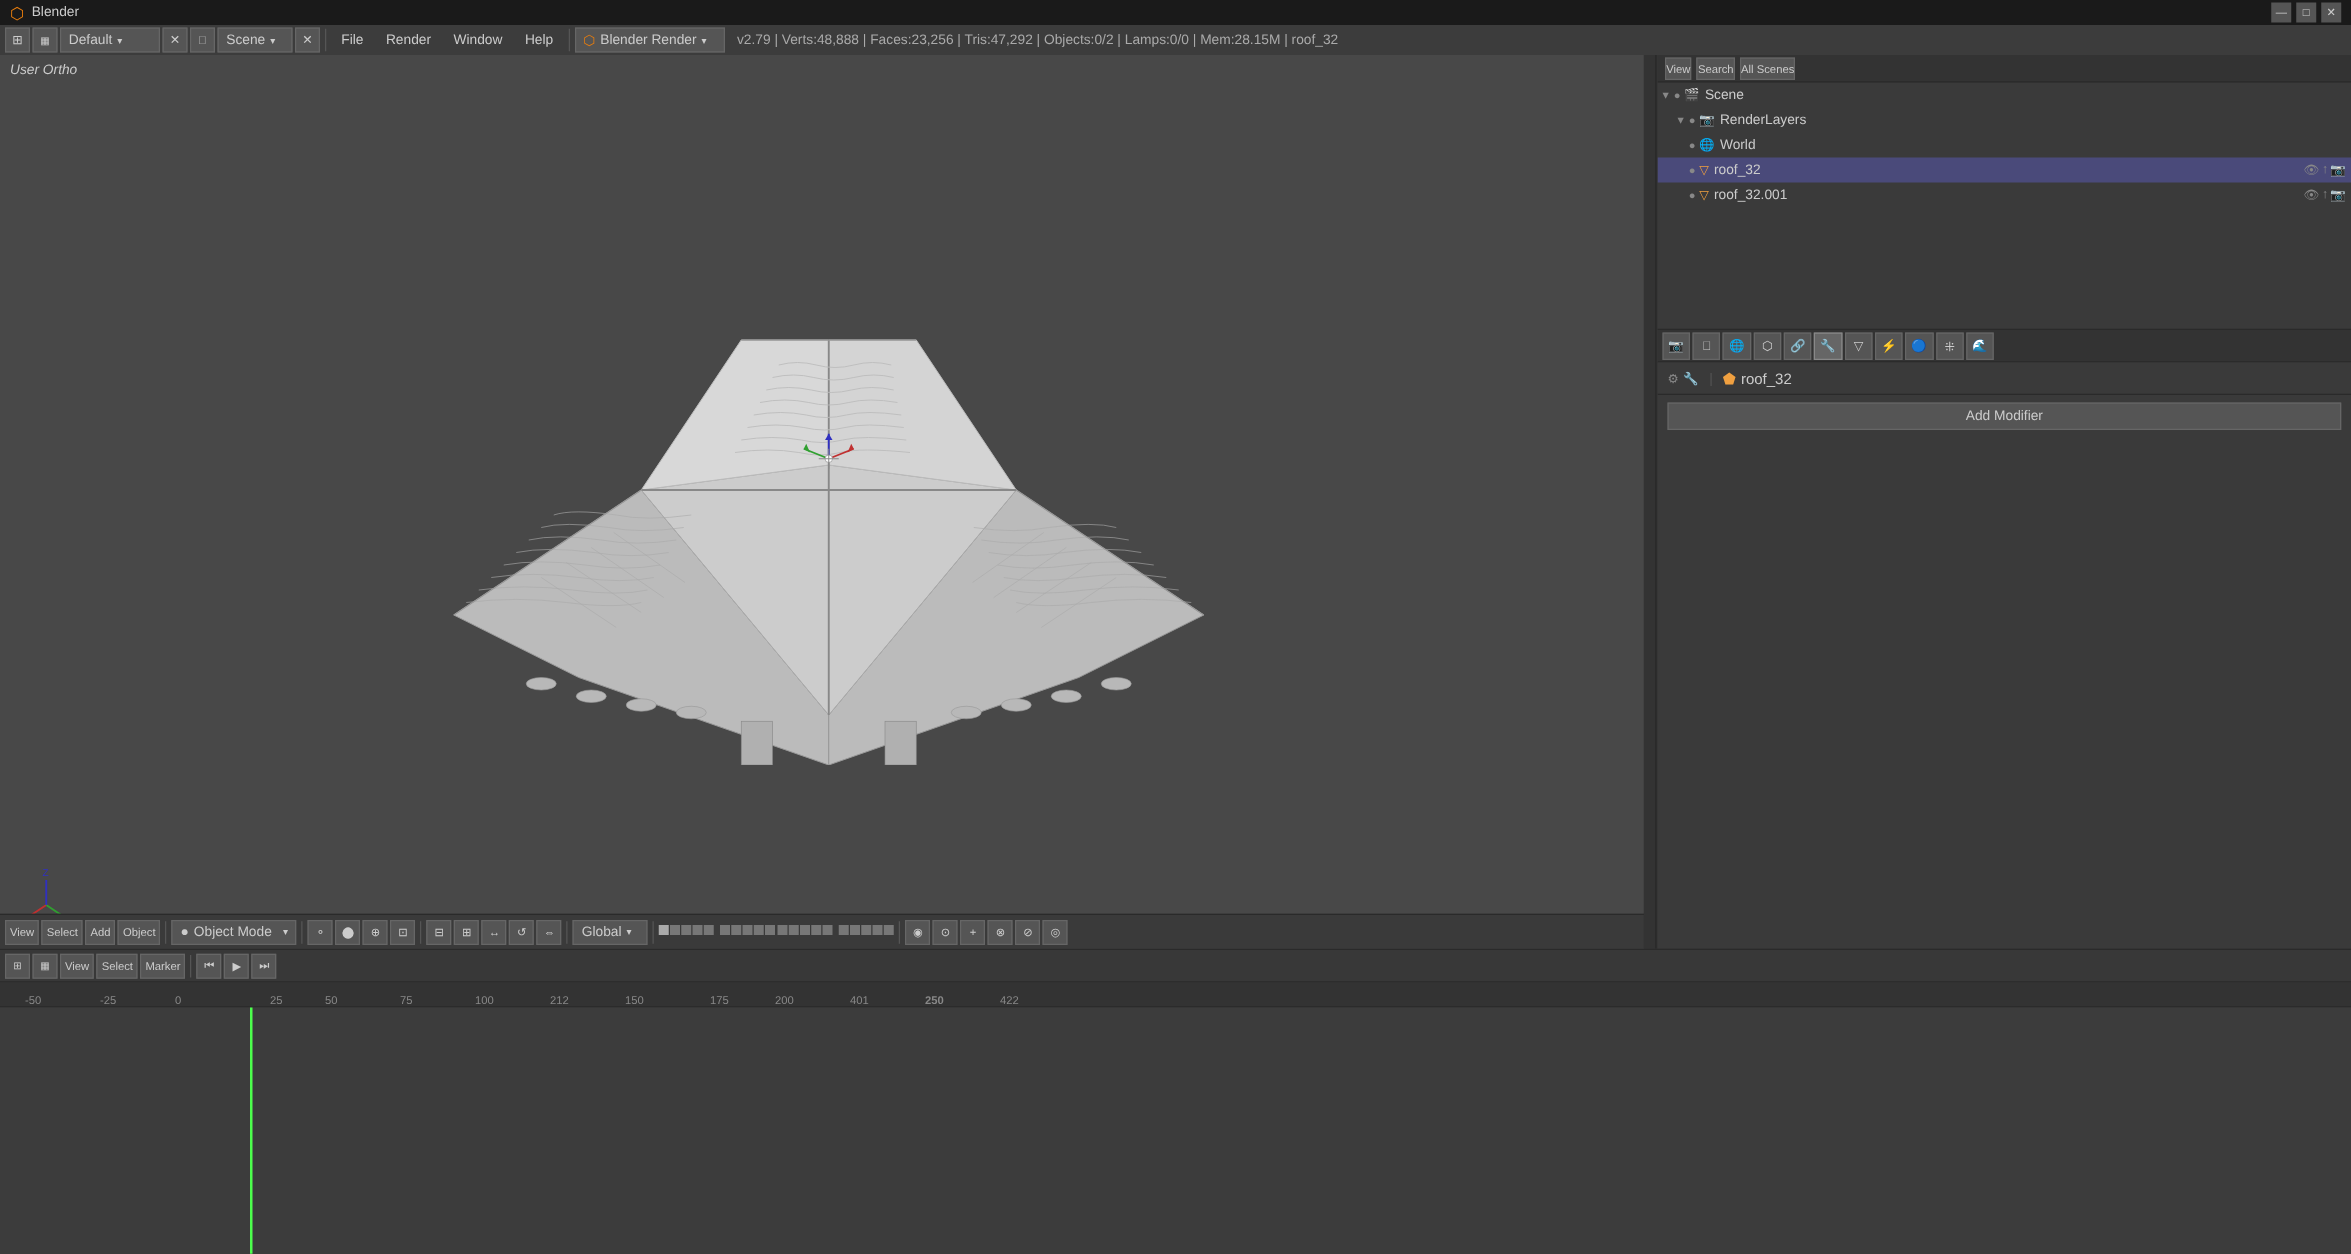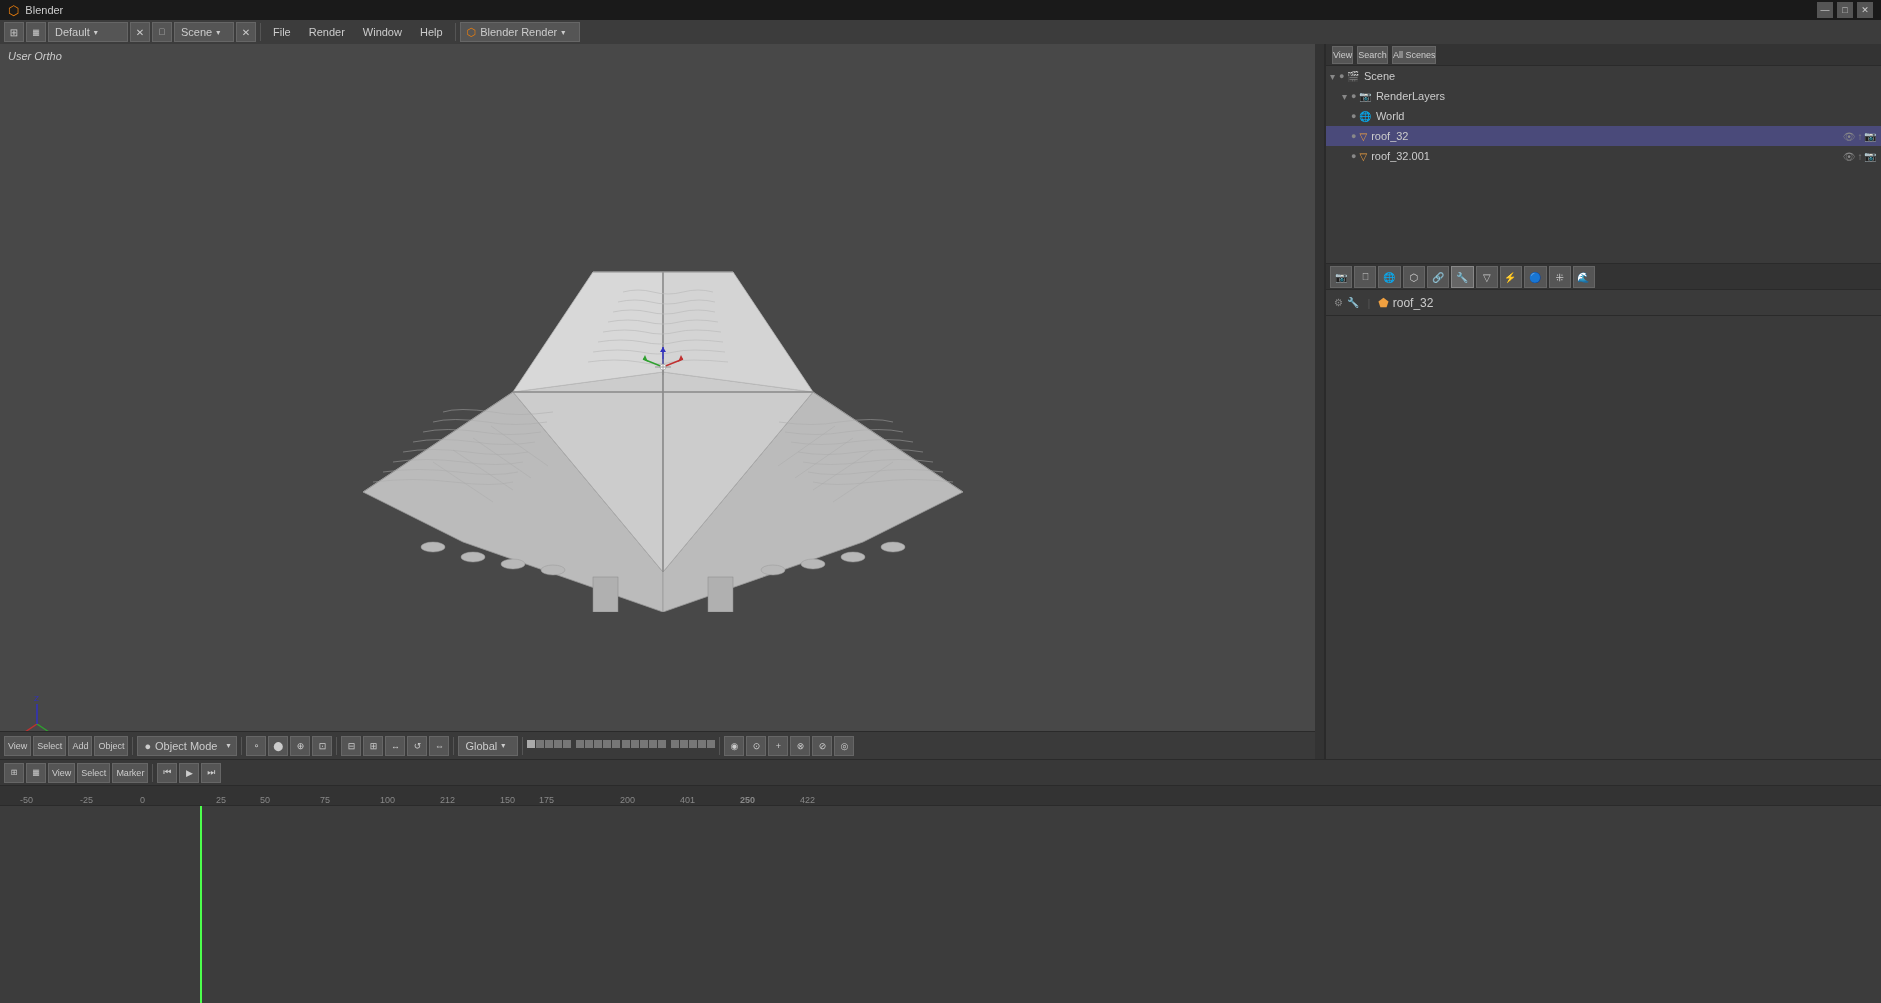--- a/index.html
+++ b/index.html
@@ -454,20 +454,23 @@
   <div class="menu-separator"></div>
   <div class="menu-item">File</div>
   <div class="menu-item">Render</div>
   <div class="menu-item">Window</div>
   <div class="menu-item">Help</div>
   <div class="menu-separator"></div>
   <div class="engine-dropdown">
     <span style="color:#e87d0d;">⬡</span>
     <span>Blender Render</span>
     <span style="font-size:8px;">▾</span>
+  </div>
+  <div class="info-bar">
+    <span>v2.79 | Verts:48,888 | Faces:23,256 | Tris:47,292 | Objects:0/2 | Lamps:0/0 | Mem:28.15M | roof_32</span>
   </div>
 </div>
 
 <div id="viewport">
   <div id="viewport-label">User Ortho</div>
 
   <svg id="roof-svg" width="700" height="420" viewBox="0 0 700 420">
 
     <g fill="#c8c8c8" stroke="#aaaaaa" stroke-width="0.8">
 
@@ -720,20 +723,21 @@
     </div>
 
     <div id="properties-header">
       <span style="font-size:10px; color:#888;">⚙</span>
       <span style="font-size:10px; color:#888;">🔧</span>
       <span style="color:#555; margin:0 4px;">|</span>
       <span class="prop-icon">⬟</span>
       <span class="prop-name">roof_32</span>
     </div>
 
+    <div id="add-modifier-btn">Add Modifier</div>
 
     <div style="flex:1; background:#3a3a3a;"></div>
   </div>
 </div>
 
 <div id="viewport-right-edge"></div>
 
 <div id="timeline">
   <div id="timeline-toolbar">
     <div class="timeline-btn" style="font-size:8px;">⊞</div>
@@ -750,21 +754,21 @@
   <div id="timeline-ruler">
     <div class="ruler-tick" style="left:20px;">-50</div>
     <div class="ruler-tick" style="left:80px;">-25</div>
     <div class="ruler-tick" style="left:140px;">0</div>
     <div class="ruler-tick" style="left:216px;">25</div>
     <div class="ruler-tick" style="left:260px;">50</div>
     <div class="ruler-tick" style="left:320px;">75</div>
     <div class="ruler-tick" style="left:380px;">100</div>
     <div class="ruler-tick" style="left:440px;">212</div>
     <div class="ruler-tick" style="left:500px;">150</div>
-    <div class="ruler-tick" style="left:539px;">175</div>
+    <div class="ruler-tick" style="left:568px;">175</div>
     <div class="ruler-tick" style="left:620px;">200</div>
     <div class="ruler-tick" style="left:680px;">401</div>
     <div class="ruler-tick" style="left:740px;font-weight:bold;">250</div>
     <div class="ruler-tick" style="left:800px;">422</div>
   </div>
 
   <div id="timeline-content">
     <div id="playhead"></div>
   </div>
 </div>

